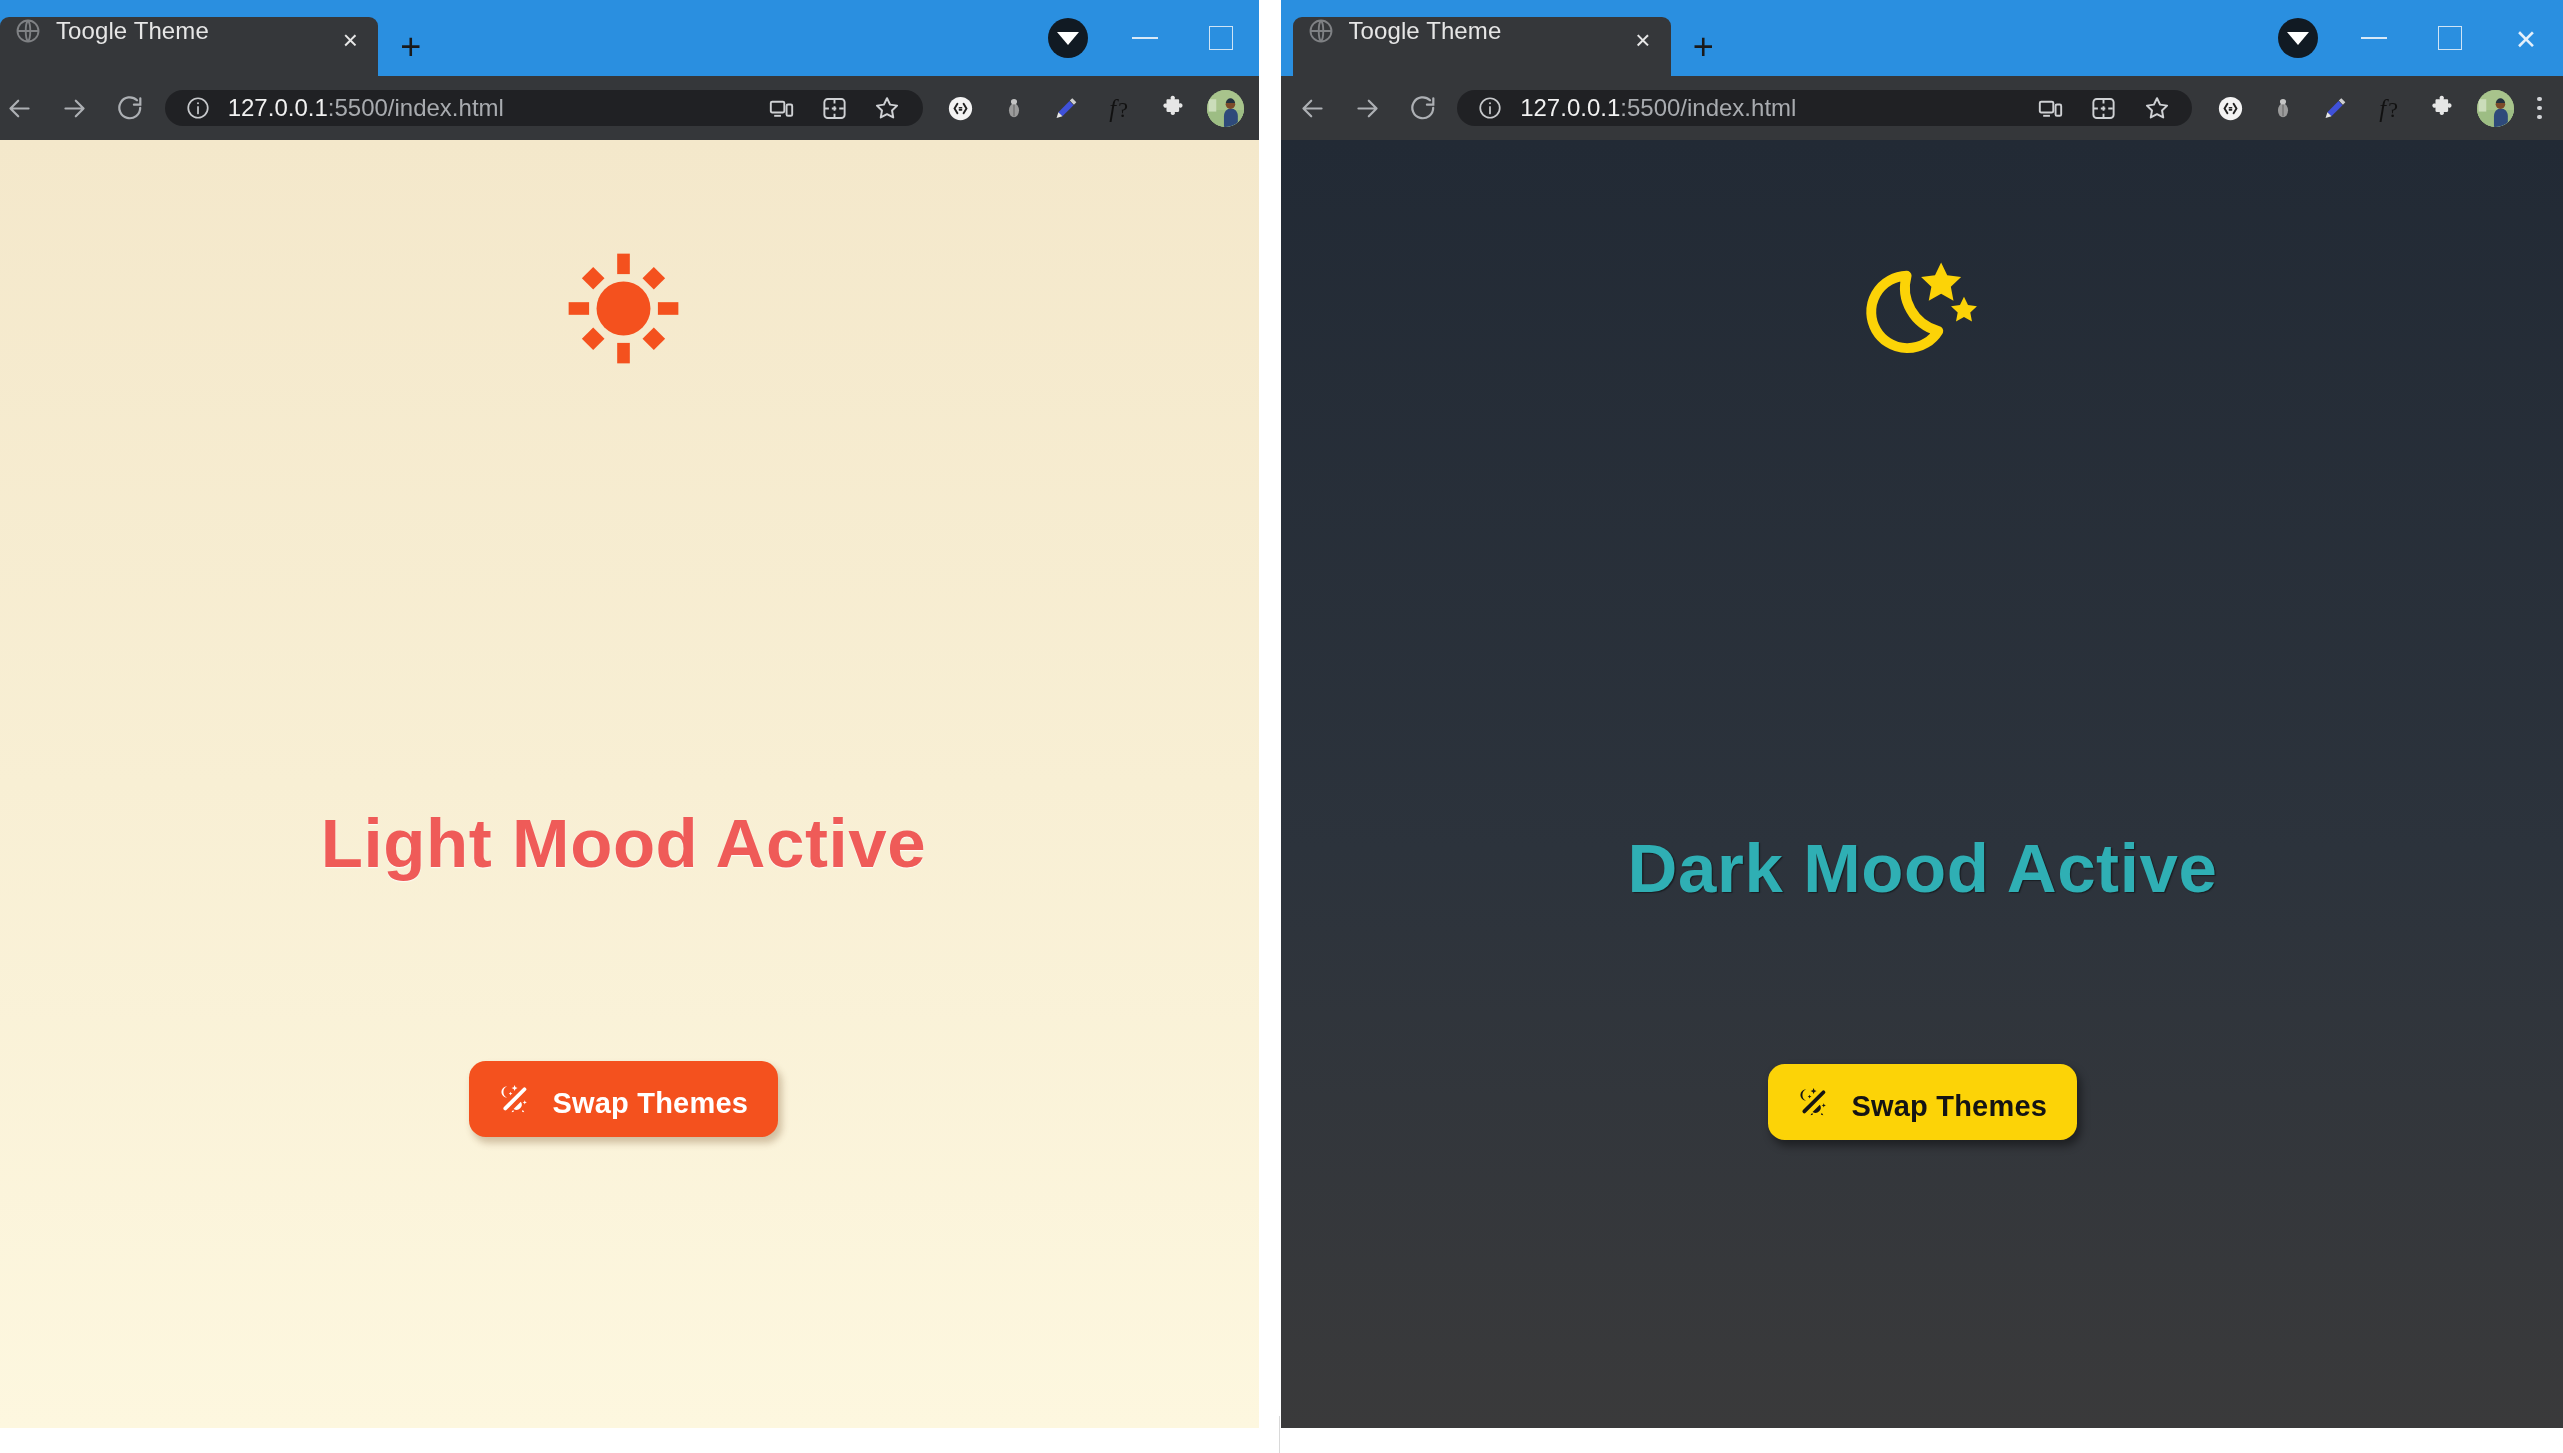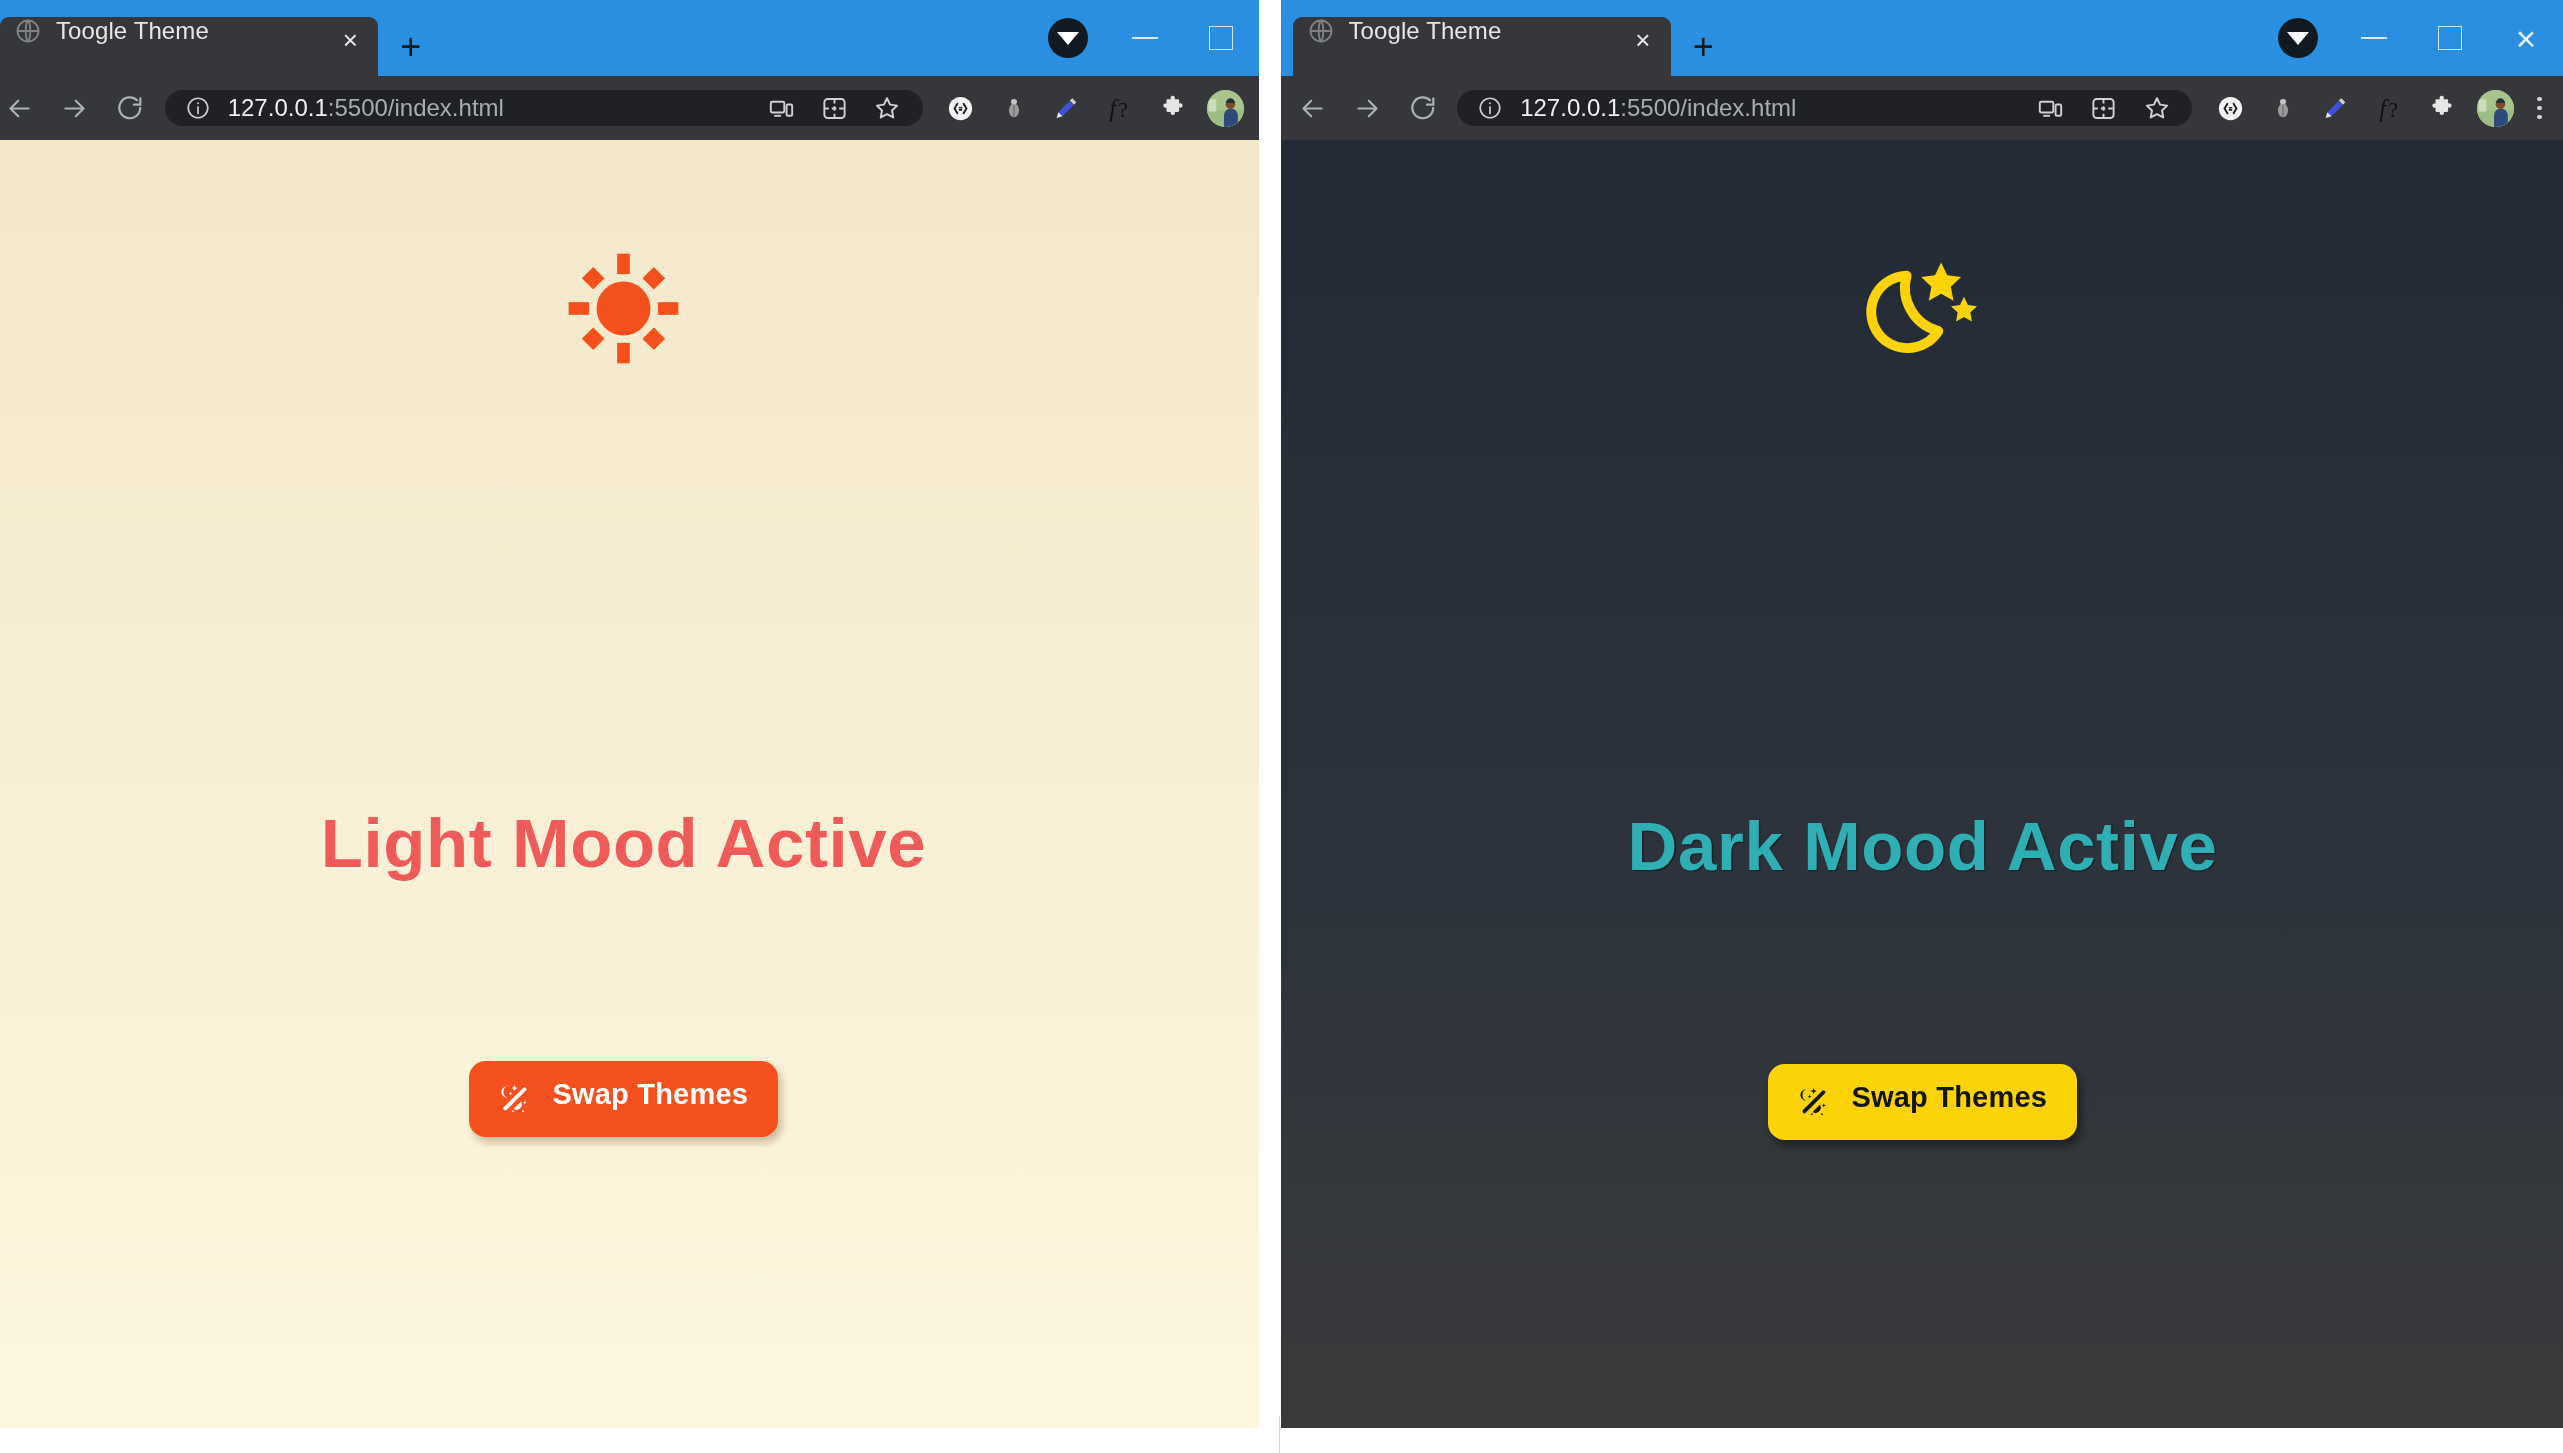--- a/index.html
+++ b/index.html
@@ -110,28 +110,28 @@
   .theme-icon { position: absolute; left: 0; right: 0; display: flex; justify-content: center; }
   .tl-icon { top: 109px; }
   .td-icon { top: 110px; }
 
   .mood-title {
     position: absolute; left: 0; right: 0; text-align: center;
     font-size: 69px; font-weight: 700; letter-spacing: 0.6px;
     white-space: nowrap;
   }
   .ml-title { top: 664px; color: #EF5B58; text-shadow: 0 1.3px 1.3px rgba(255,255,255,.85); }
-  .md-title { top: 667px; color: #2FAFB4; text-shadow: 1.3px 1.3px 1.3px rgba(0,0,0,.45); }
+  .md-title { top: 689px; color: #2FAFB4; text-shadow: 1.3px 1.3px 1.3px rgba(0,0,0,.45); }
 
   .swap-wrap { position: absolute; left: 0; right: 0; display: flex; justify-content: center; }
   .sw-light { top: 921px; }
   .sw-dark  { top: 924px; }
 
   .swap-btn {
-    display: inline-flex; align-items: flex-start; gap: 19px;
+    display: inline-flex; align-items: flex-end; gap: 19px;
     border: none; border-radius: 16.7px; cursor: pointer;
     padding: 19px 29.5px 19px 26px;
     font-family: "Liberation Sans", sans-serif;
     font-size: 29px; font-weight: 700; letter-spacing: 0.2px;
     line-height: 1;
   }
   .swap-light {
     background: #F4511E; color: #FFFFFF;
     box-shadow: 3.2px 5.8px 7.7px rgba(120,80,40,.32);
   }

